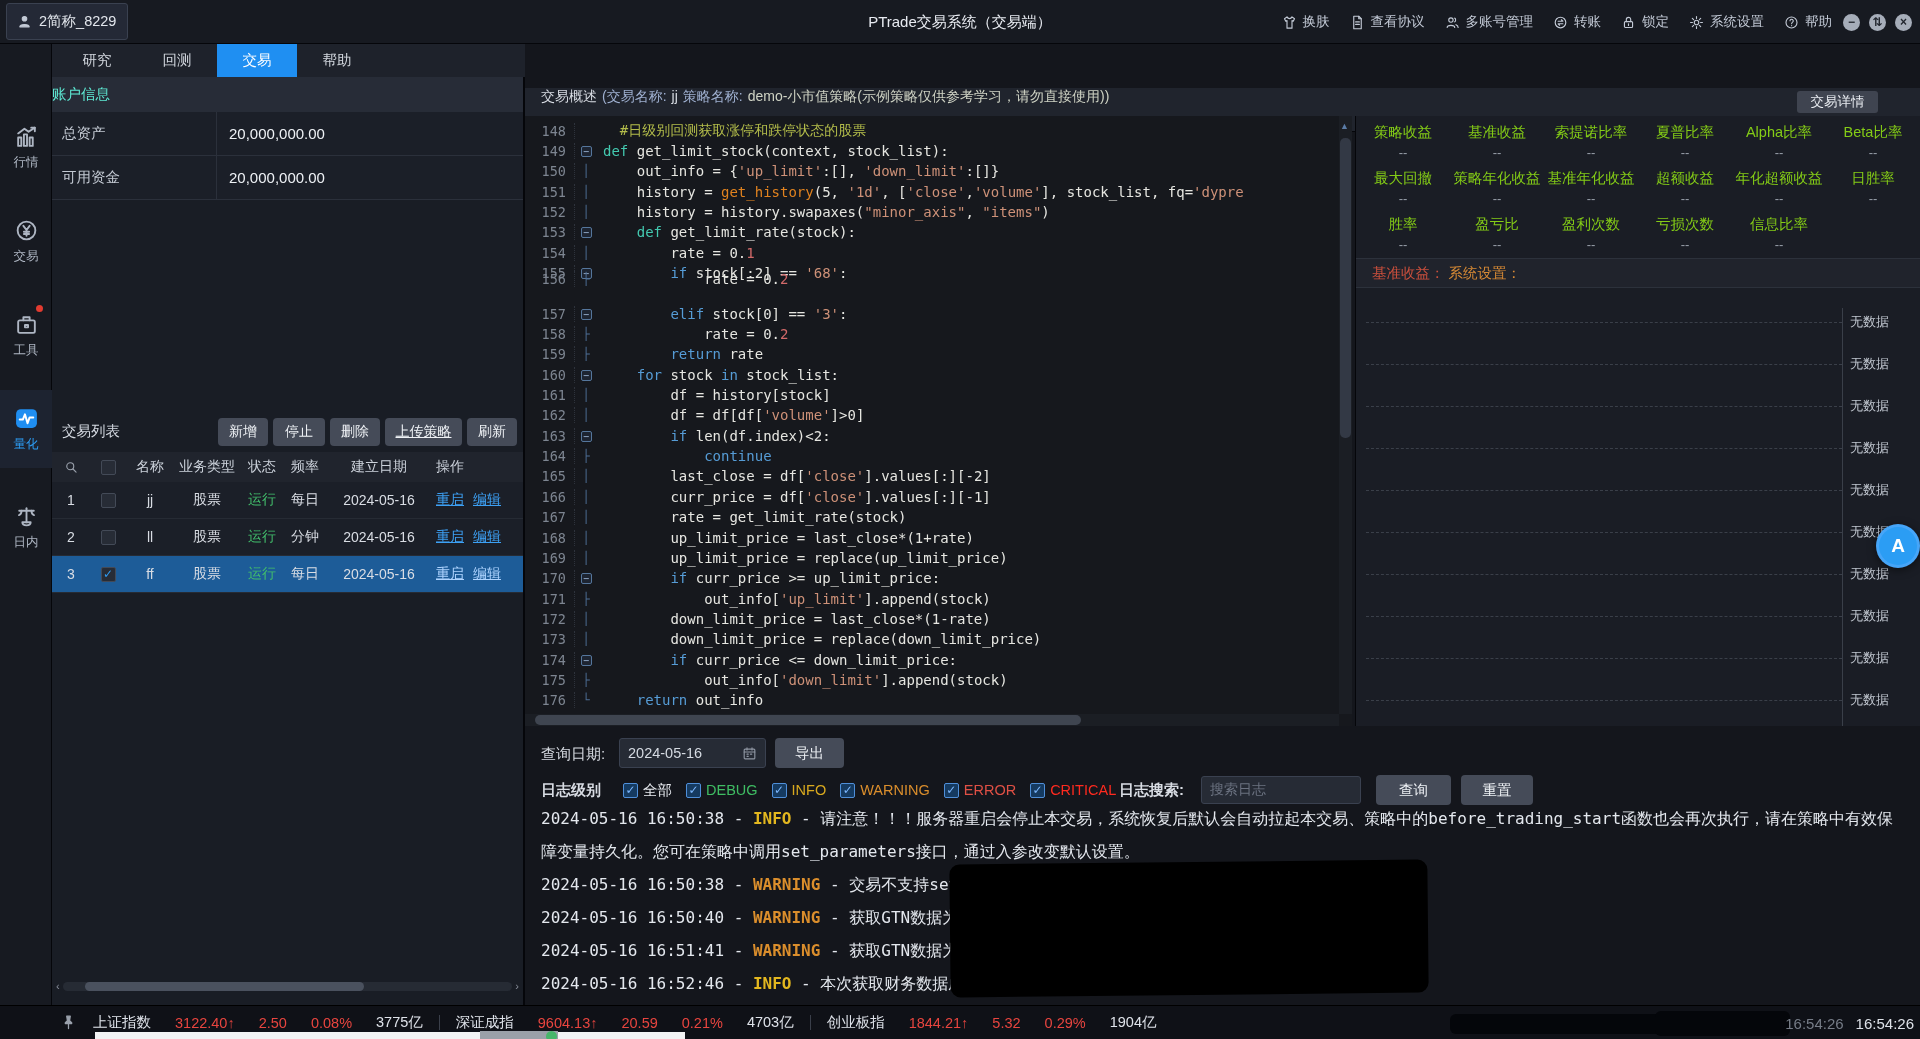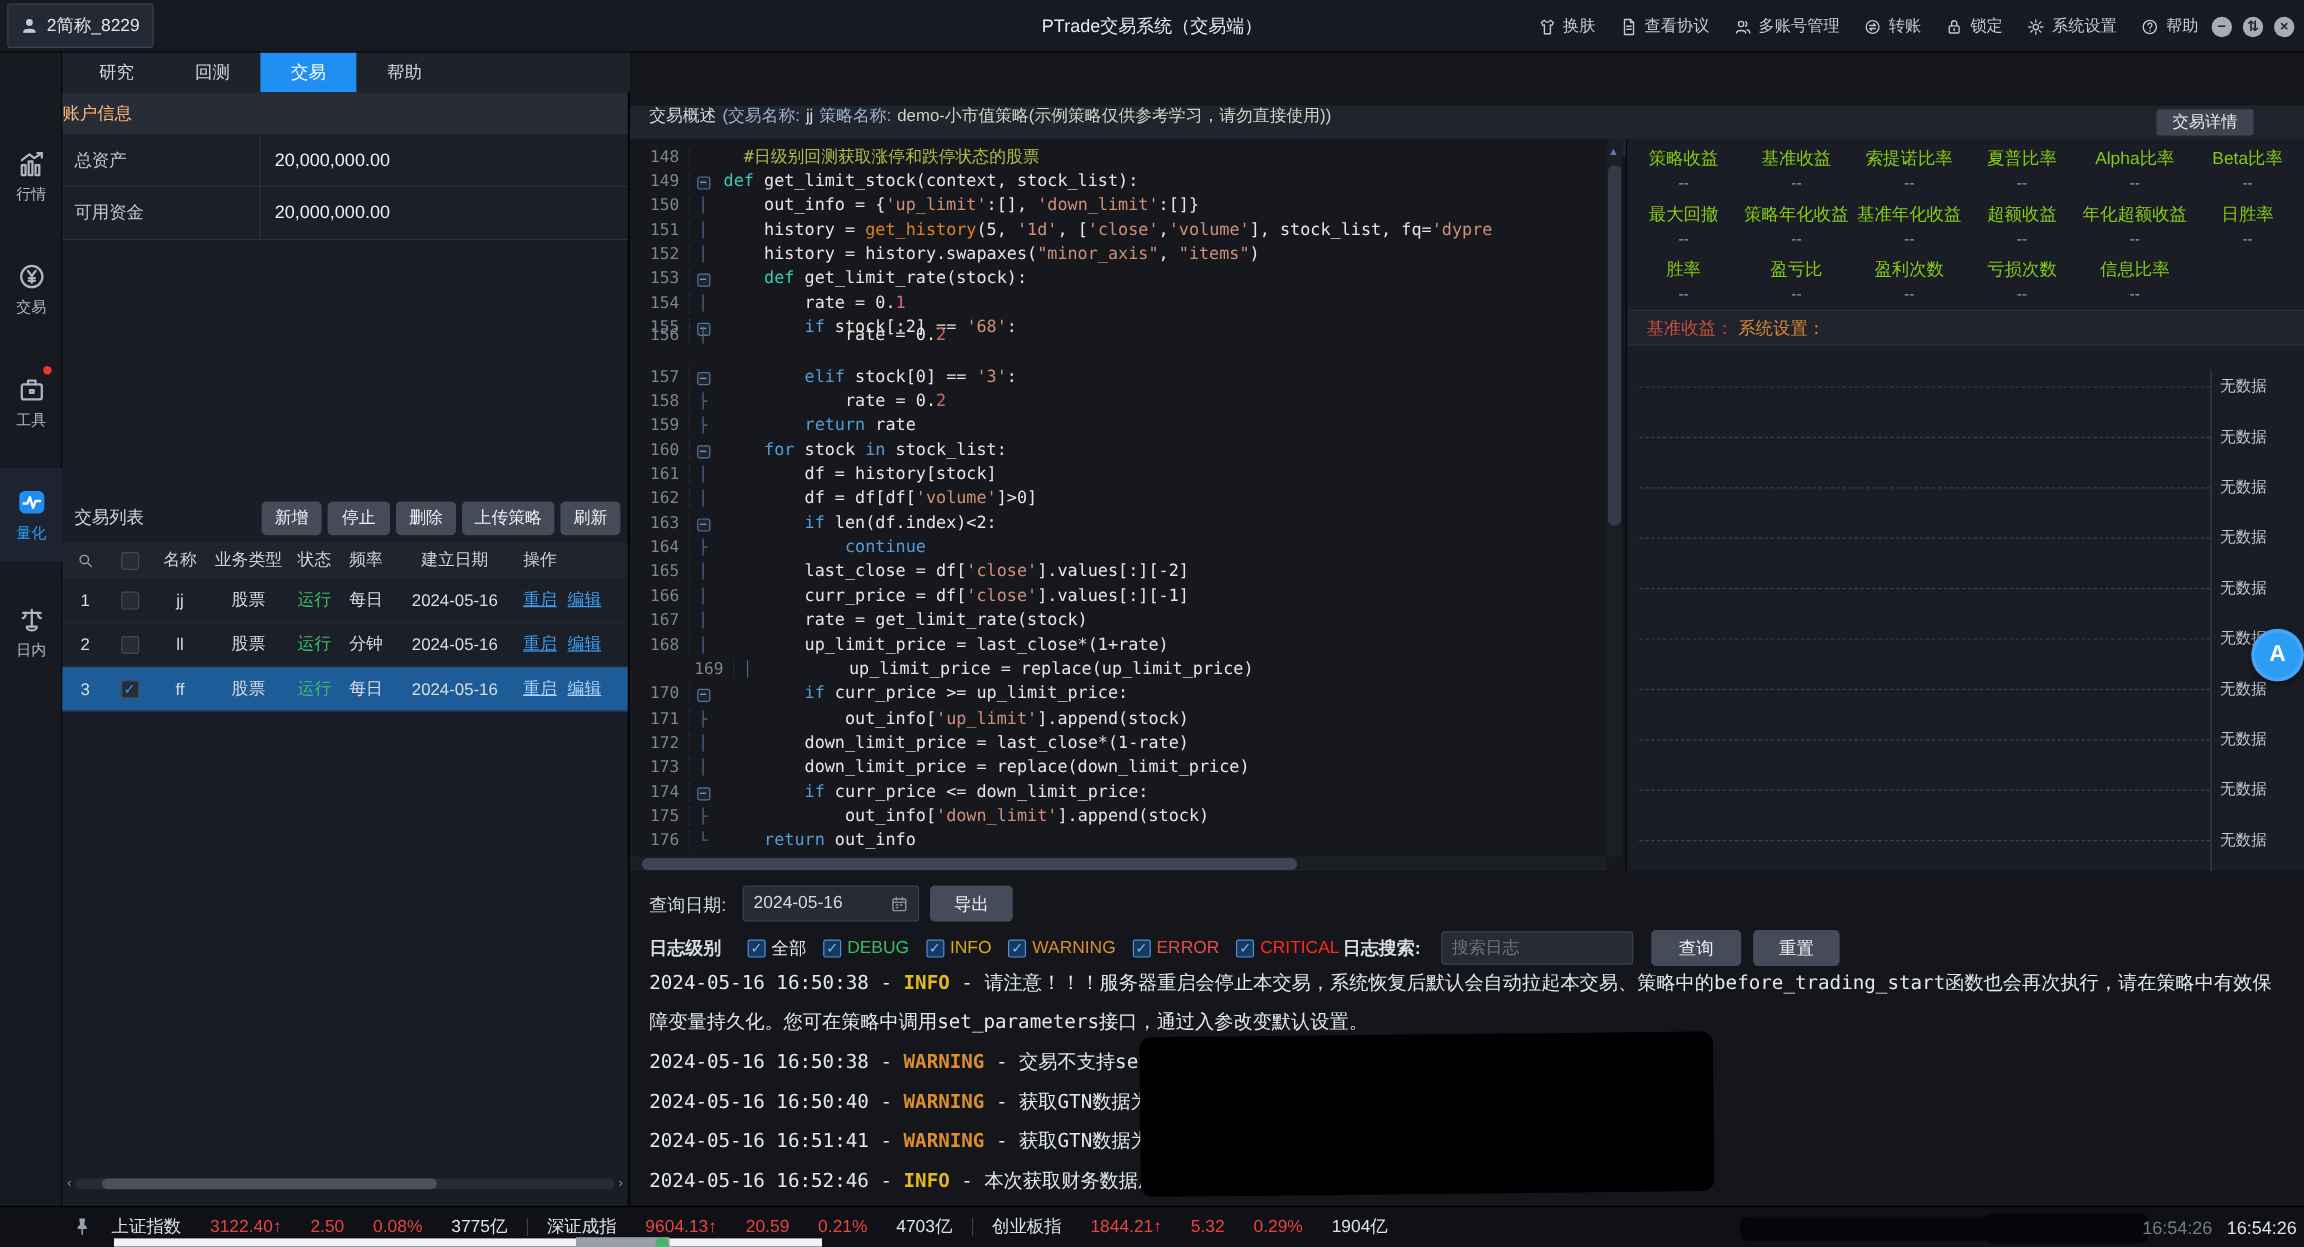--- a/index.html
+++ b/index.html
@@ -31,21 +31,21 @@
   .badge-dot { position:absolute; right:9px; top:9px; width:7px; height:7px; border-radius:50%; background:#e23b30; }
 
   
   .tabbar { position:absolute; left:52px; top:44px; width:473px; height:33px; background:#1e222b; display:flex; padding-left:5px; }
   .tab { width:80px; height:33px; display:flex; align-items:center; justify-content:center; font-size:14.5px; color:#d2d7de; }
   .tab.active { background:#1f8ff2; color:#fff; }
 
   
   .left-panel { position:absolute; left:52px; top:77px; width:473px; height:928px; background:#191d25; border-right:2px solid #05060a; }
   .acct-header { position:absolute; top:0; left:0; right:0; height:35px; background:#272c37; display:flex; align-items:center;
-    padding-left:0; font-size:14.5px; color:#fdba74; }
+    padding-left:0; font-size:14.5px; color:#5eead4; }
   .acct-row { position:absolute; left:0; right:0; height:44px; display:flex; border-bottom:1px solid #2b303b; background:#1b1f28; }
   .acct-label { width:165px; border-right:1px solid #2b303b; display:flex; align-items:center; padding-left:10px; color:#c3c9d3; font-size:14.5px; }
   .acct-value { flex:1; display:flex; align-items:center; padding-left:12px; color:#eef1f5; font-size:15px; }
 
   .tl-toolbar { position:absolute; top:338px; left:0; right:0; height:34px; }
   .tl-title { position:absolute; left:10px; top:7px; color:#d5dae2; font-size:14.5px; }
   .tl-btn { position:absolute; top:3px; height:28px; background:#454b58; border-radius:4px; color:#eef1f5; font-size:14px;
     display:flex; align-items:center; justify-content:center; }
 
   .tbl-header { position:absolute; top:375px; left:0; right:0; height:30px; background:#20242d; display:flex; align-items:center;
@@ -320,21 +320,21 @@
           <div class="acct-label">总资产</div>
           <div class="acct-value">20,000,000.00</div>
         </div>
         <div class="acct-row" style="top: 79px;">
           <div class="acct-label">可用资金</div>
           <div class="acct-value">20,000,000.00</div>
         </div>
       </div>
     <div class="tl-toolbar">
       <span class="tl-title">交易列表</span>
-      <span id="tl-buttons"><div class="tl-btn" style="left: 166px; width: 50px;">新增</div><div class="tl-btn" style="left: 221px; width: 52px;">停止</div><div class="tl-btn" style="left: 278px; width: 50px;">删除</div><div class="tl-btn" style="left: 333px; width: 77px;">上传策略</div><div class="tl-btn" style="left: 415px; width: 50px;">刷新</div></span>
+      <span id="tl-buttons"><div class="tl-btn" style="left: 166px; width: 50px;">新增</div><div class="tl-btn" style="left: 221px; width: 52px;">停止</div><div class="tl-btn" style="left: 278px; width: 50px;">删除</div><div class="tl-btn" style="left: 333px; width: 77px; text-decoration: underline;">上传策略</div><div class="tl-btn" style="left: 415px; width: 50px;">刷新</div></span>
     </div>
     <div class="tbl-header">
         <div class="c-idx">
           <svg viewBox="0 0 24 24" fill="none" stroke="currentColor" stroke-width="1.8" stroke-linecap="round" stroke-linejoin="round">
             <circle cx="10" cy="10" r="5.6"></circle>
             <line x1="14.4" y1="14.4" x2="19.3" y2="19.3"></line>
           </svg>
         </div>
         <div class="c-cb">
           <span class="checkbox"></span>
@@ -429,21 +429,21 @@
         <div class="code-line" style="top: 227.85px;"><span class="ln">159</span><span class="gut">├</span><span class="code"><span class="sd">        </span><span class="sk">return</span><span class="sd"> rate</span></span></div>
         <div class="code-line" style="top: 248.2px;"><span class="ln">160</span><span class="gut"><span class="fbox">−</span></span><span class="code"><span class="sd">    </span><span class="sk">for</span><span class="sd"> stock </span><span class="sk">in</span><span class="sd"> stock_list:</span></span></div>
         <div class="code-line" style="top: 268.55px;"><span class="ln">161</span><span class="gut">│</span><span class="code"><span class="sd">        df = history[stock]</span></span></div>
         <div class="code-line" style="top: 288.9px;"><span class="ln">162</span><span class="gut">│</span><span class="code"><span class="sd">        df = df[df[</span><span class="ss">'volume'</span><span class="sd">]&gt;0]</span></span></div>
         <div class="code-line" style="top: 309.25px;"><span class="ln">163</span><span class="gut"><span class="fbox">−</span></span><span class="code"><span class="sd">        </span><span class="sk">if</span><span class="sd"> len(df.index)&lt;2:</span></span></div>
         <div class="code-line" style="top: 329.6px;"><span class="ln">164</span><span class="gut">├</span><span class="code"><span class="sd">            </span><span class="sk">continue</span></span></div>
         <div class="code-line" style="top: 349.95px;"><span class="ln">165</span><span class="gut">│</span><span class="code"><span class="sd">        last_close = df[</span><span class="ss">'close'</span><span class="sd">].values[:][-2]</span></span></div>
         <div class="code-line" style="top: 370.3px;"><span class="ln">166</span><span class="gut">│</span><span class="code"><span class="sd">        curr_price = df[</span><span class="ss">'close'</span><span class="sd">].values[:][-1]</span></span></div>
         <div class="code-line" style="top: 390.65px;"><span class="ln">167</span><span class="gut">│</span><span class="code"><span class="sd">        rate = get_limit_rate(stock)</span></span></div>
         <div class="code-line" style="top: 411px;"><span class="ln">168</span><span class="gut">│</span><span class="code"><span class="sd">        up_limit_price = last_close*(1+rate)</span></span></div>
-        <div class="code-line" style="top: 431.35px; margin-left: 37px;"><span class="ln">169</span><span class="gut">│</span><span class="code"><span class="sd">        up_limit_price = replace(up_limit_price)</span></span></div>
+        <div class="code-line" style="top: 431.35px;"><span class="ln">169</span><span class="gut">│</span><span class="code"><span class="sd">        up_limit_price = replace(up_limit_price)</span></span></div>
         <div class="code-line" style="top: 451.7px;"><span class="ln">170</span><span class="gut"><span class="fbox">−</span></span><span class="code"><span class="sd">        </span><span class="sk">if</span><span class="sd"> curr_price &gt;= up_limit_price:</span></span></div>
         <div class="code-line" style="top: 472.05px;"><span class="ln">171</span><span class="gut">├</span><span class="code"><span class="sd">            out_info[</span><span class="ss">'up_limit'</span><span class="sd">].append(stock)</span></span></div>
         <div class="code-line" style="top: 492.4px;"><span class="ln">172</span><span class="gut">│</span><span class="code"><span class="sd">        down_limit_price = last_close*(1-rate)</span></span></div>
         <div class="code-line" style="top: 512.75px;"><span class="ln">173</span><span class="gut">│</span><span class="code"><span class="sd">        down_limit_price = replace(down_limit_price)</span></span></div>
         <div class="code-line" style="top: 533.1px;"><span class="ln">174</span><span class="gut"><span class="fbox">−</span></span><span class="code"><span class="sd">        </span><span class="sk">if</span><span class="sd"> curr_price &lt;= down_limit_price:</span></span></div>
         <div class="code-line" style="top: 553.45px;"><span class="ln">175</span><span class="gut">├</span><span class="code"><span class="sd">            out_info[</span><span class="ss">'down_limit'</span><span class="sd">].append(stock)</span></span></div>
         <div class="code-line" style="top: 573.8px;"><span class="ln">176</span><span class="gut">└</span><span class="code"><span class="sd">    </span><span class="sk">return</span><span class="sd"> out_info</span></span></div>
       </div>
     <div class="ed-vscroll">
       <span class="ed-varrow">▲</span>

